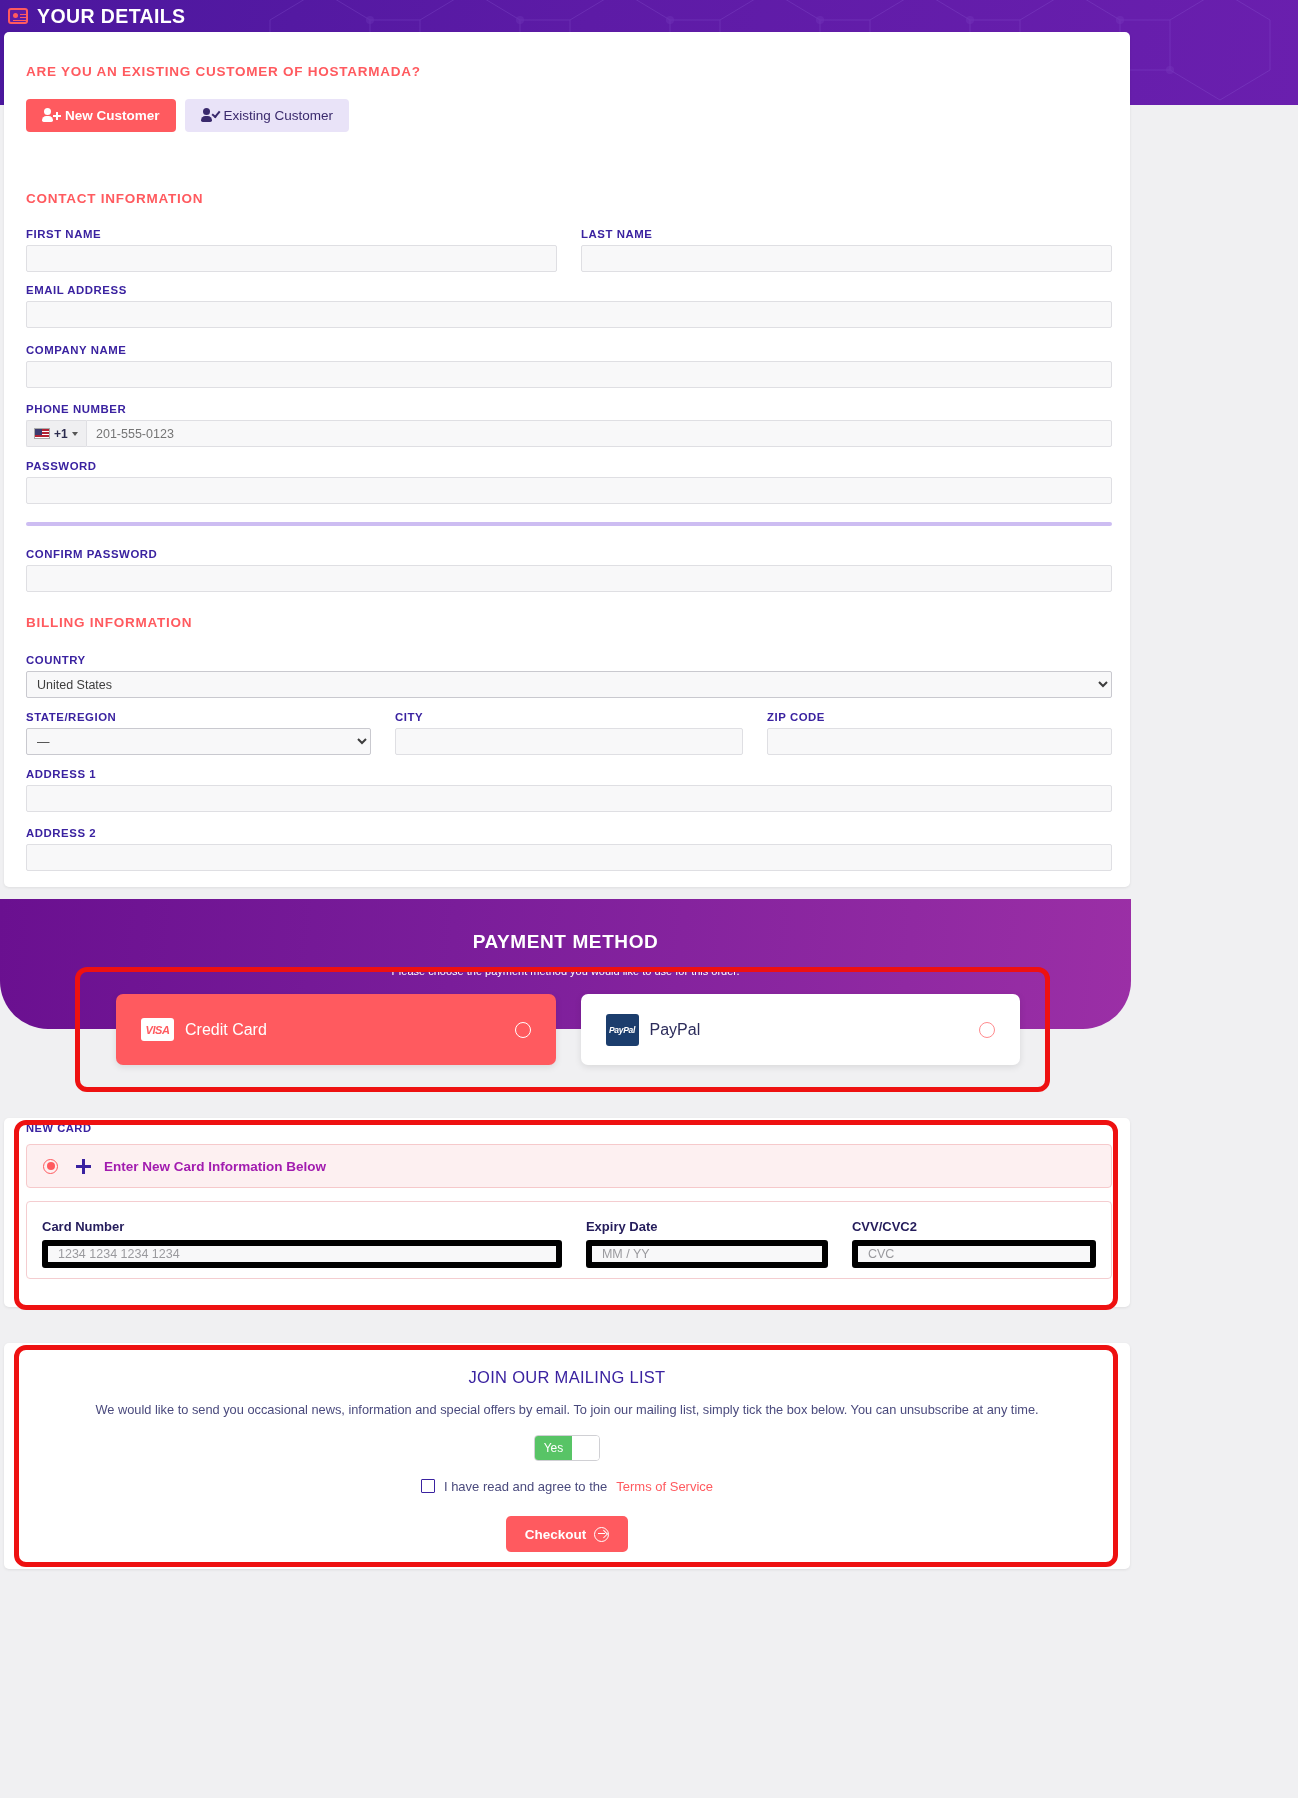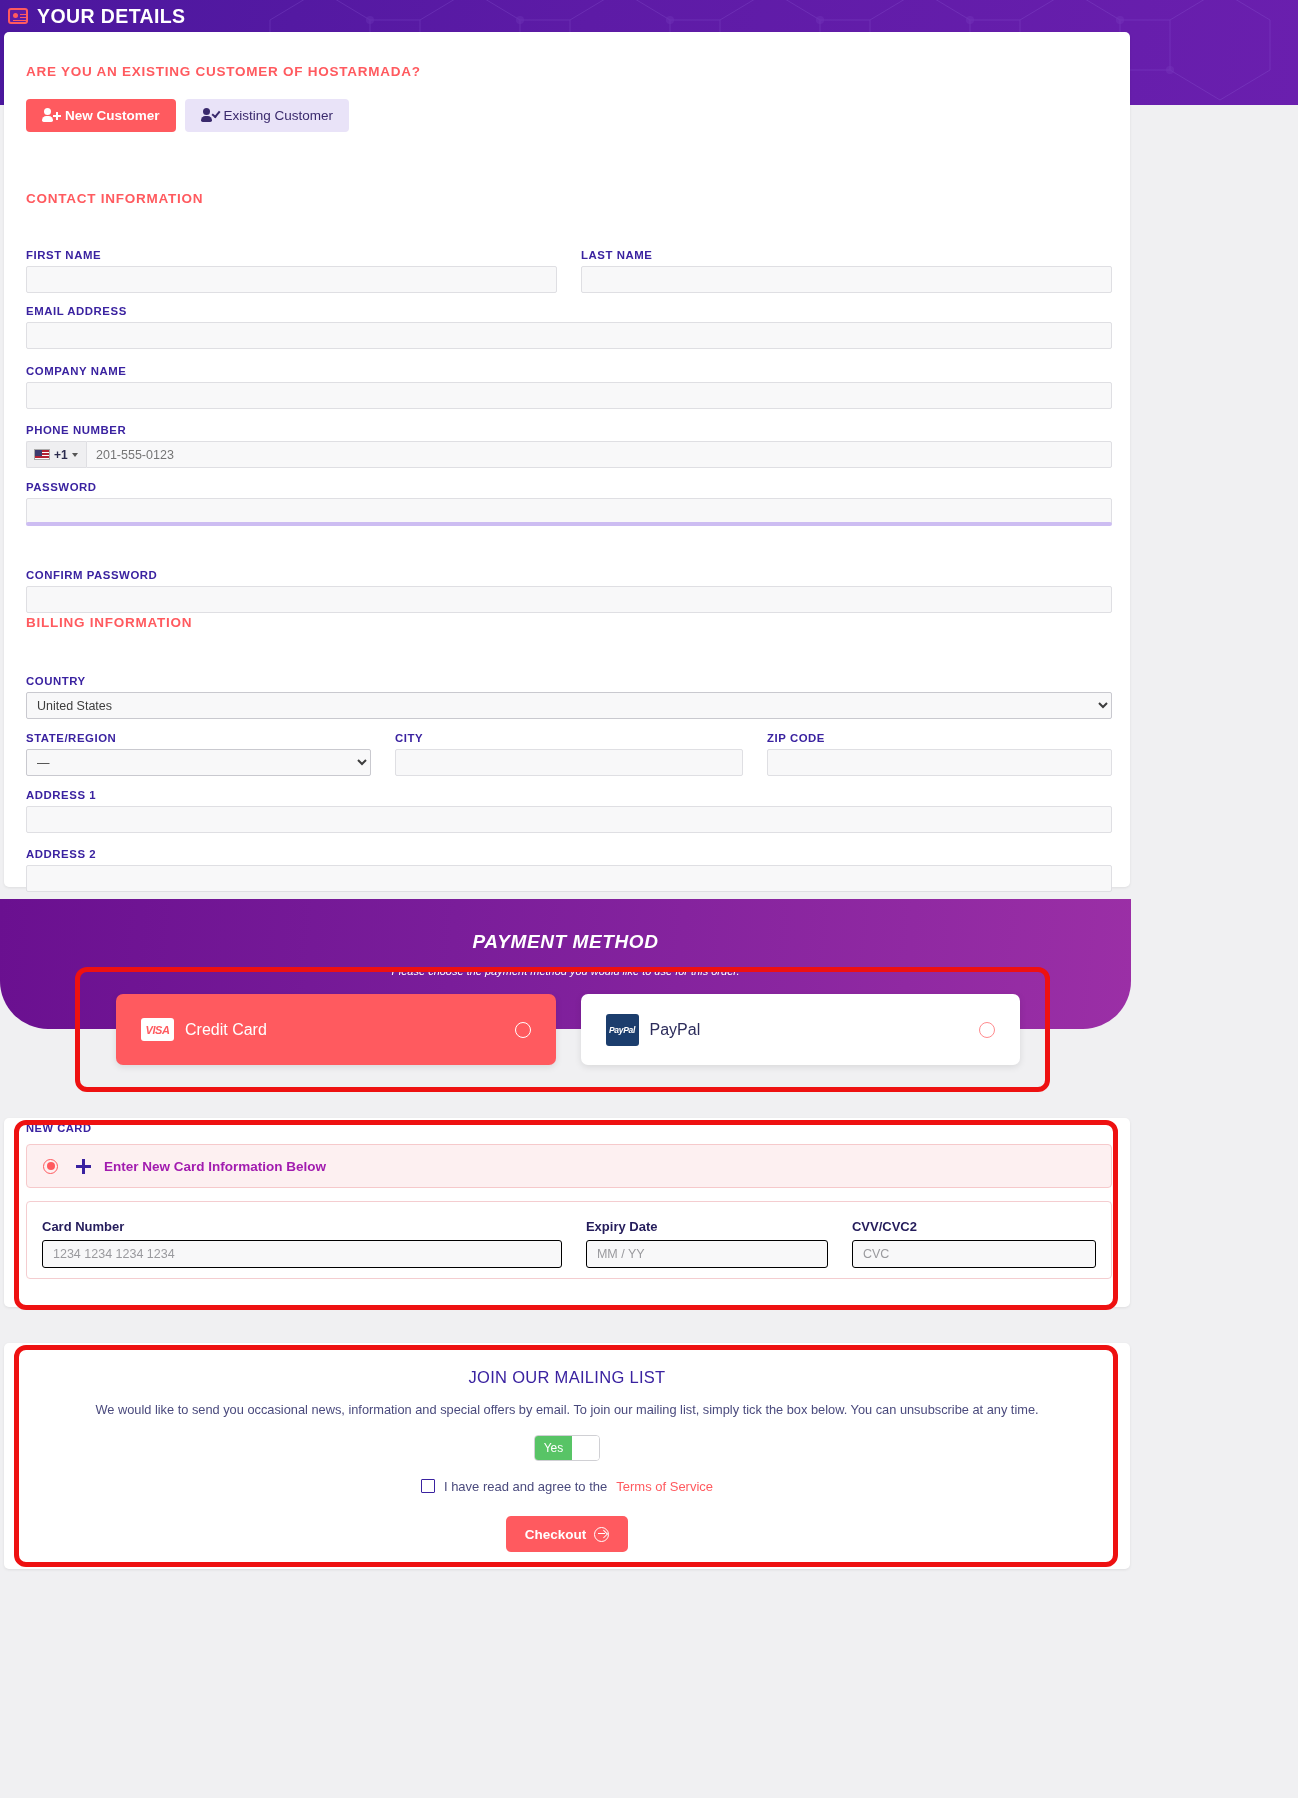--- a/index.html
+++ b/index.html
@@ -78,21 +78,21 @@
     outline:none;
   }
   .inp::placeholder{ color:#7e7bbf; }
   .sel{
     width:100%; height:27px; background:#f8f8f9;
     border:1px solid #c9c9cf; border-radius:2px;
     font-family:inherit; font-size:12.5px; color:#3d3d3d; padding:0 6px;
     outline:none; appearance:auto;
   }
 
-  .row{ position:absolute; display:flex;margin-top:21px; }
+  .row{ position:absolute; display:flex; }
   .fg{ display:flex; flex-direction:column; }
 
   .r-name{ left:22px; top:196px; width:1086px; justify-content:space-between; }
   .r-name .fg{ width:531px; }
   .r-email{ left:22px; top:252px; width:1086px; }
   .r-email .fg{ width:100%; }
   .r-company{ left:22px; top:312px; width:1086px; }
   .r-company .fg{ width:100%; }
   .r-phone{ left:22px; top:371px; width:1086px; }
   .r-phone .fg{ width:100%; }
@@ -132,21 +132,21 @@
   .r-addr1{ left:22px; top:736px; width:1086px; }
   .r-addr1 .fg{ width:100%; }
   .r-addr2{ left:22px; top:795px; width:1086px; }
   .r-addr2 .fg{ width:100%; }
 
   
   .pay-banner{
     position:absolute; left:0; top:899px; width:1131px; height:130px;
     background:linear-gradient(95deg,#6a1090 0%,#7a1d9a 40%,#9b2fa6 100%);
     border-radius:0 0 48px 48px;
-    text-align:center; color:#fff; overflow:hidden;font-style:italic;
+    text-align:center; color:#fff; overflow:hidden;
   }
   .pay-title{ margin-top:32px; font-size:19px; font-weight:bold; letter-spacing:.6px; }
   .pay-sub{ margin-top:12px; font-size:11px; }
 
   
   .pay-opts{
     position:absolute; left:116px; top:994px; width:904px; height:71px;
     display:flex; gap:25px;
   }
   .pay-card{
@@ -201,21 +201,21 @@
   .plus-ico span:last-child{position:absolute;left:0;top:6px;width:15px;height:3.2px;background:#3a22a0;}
   .enter-new .txt{ margin-left:13px; font-size:13.5px; font-weight:bold; color:#a21caf; }
 
   .card-fields{
     position:absolute; left:22px; top:83px; width:1086px; height:78px;
     border:1px solid #f4cdd0; border-radius:4px;
     display:flex; align-items:flex-start; padding:17px 15px 0 15px; gap:24px;
   }
   .cf-label{ font-size:13px; font-weight:bold; color:#241c5b; margin-bottom:6px; display:block; }
   .cf-input{
-    height:28px; background:#f8f8f9; border:1px solid #000000; border-radius:3px;
+    height:28px; background:#f8f8f9; border:6px solid #000000; border-radius:3px;
     font-family:inherit; font-size:12.5px; color:#555; padding:0 10px; outline:none; width:100%;
   }
   .cf-input::placeholder{ color:#9a9a9e; }
   .cf.num{ width:522px; }
   .cf.exp{ width:243px; }
   .cf.cvc{ width:245px; }
 
   
   .mail-panel{
     position:absolute; left:4px; top:1343px; width:1126px; height:226px;

